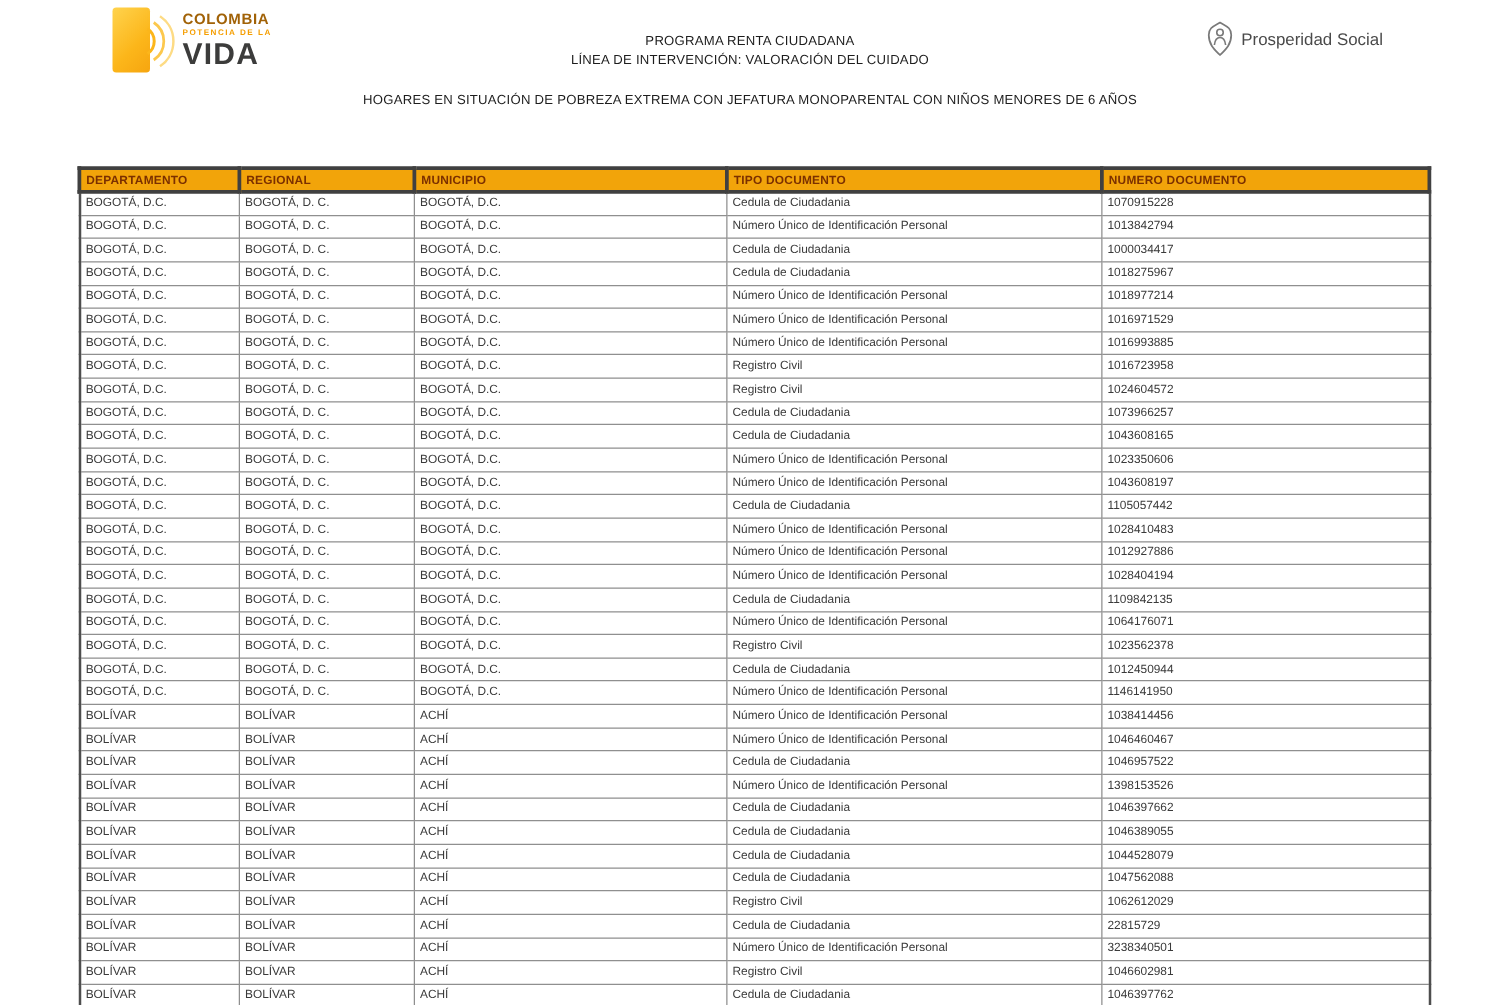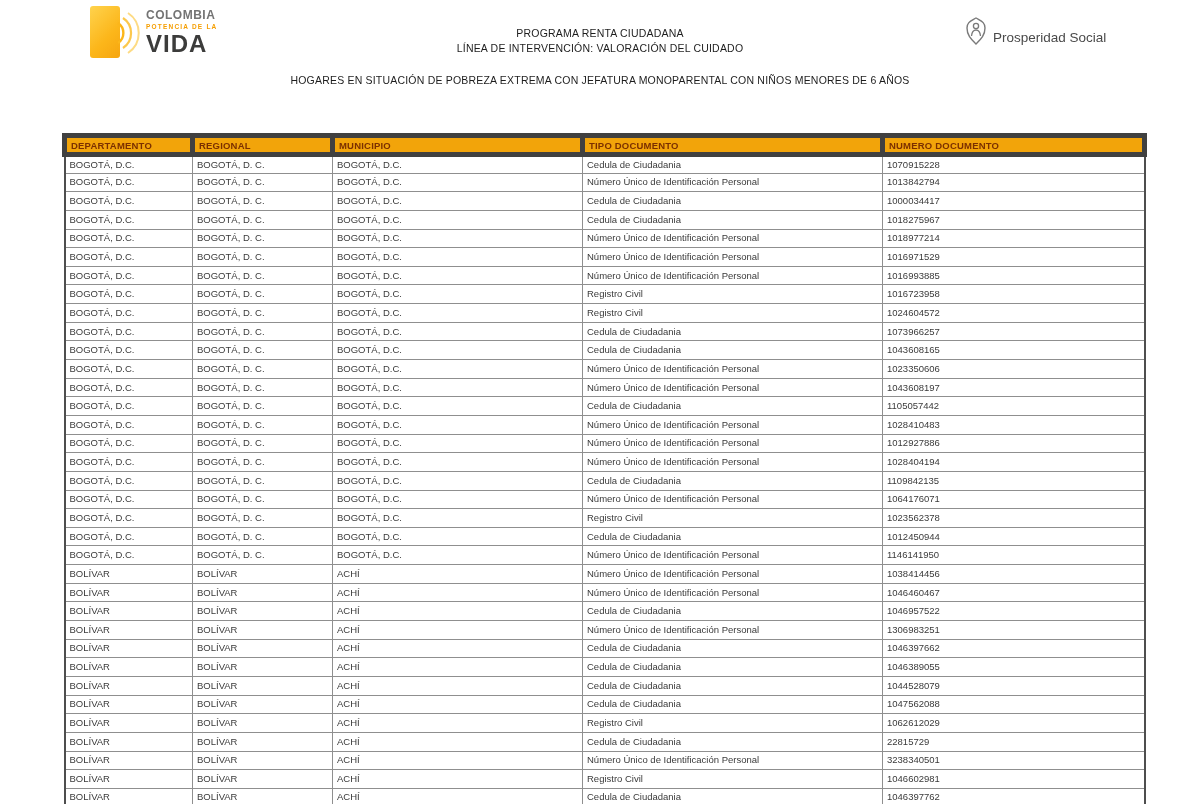--- a/index.html
+++ b/index.html
@@ -7,35 +7,35 @@
   body { font-family: "Liberation Sans", sans-serif; color: #333; }
   .page { position: relative; width: 1200px; height: 804px; background: #fff; filter: blur(0.25px); }
 
   
   .hdr { position: absolute; top: 0; left: 0; width: 100%; height: 110px; }
 
   .logo-col { position: absolute; left: 90px; top: 6px; display: flex; align-items: stretch; height: 54px; }
   .logo-block { width: 30px; height: 52px; background: linear-gradient(135deg,#ffd34d 0%,#fcb61a 60%,#f6a50f 100%); border-radius: 3px; }
   .logo-arcs { margin-left: -6px; margin-top: 3px; }
   .logo-txt { margin-left: 4px; line-height: 1; padding-top: 3px; }
-  .logo-txt .l1 { font-size: 12px; font-weight: bold; color: #737373; letter-spacing: 0.5px; }
+  .logo-txt .l1 { font-size: 12px; font-weight: bold; color: #a16207; letter-spacing: 0.5px; }
   .logo-txt .l2 { font-size: 6.5px; font-weight: bold; color: #f59e00; letter-spacing: 1.2px; margin-top: 3px; }
   .logo-txt .l3 { font-size: 24px; font-weight: bold; color: #3c3c3b; letter-spacing: 1px; margin-top: 1px; }
 
   .titles { position: absolute; left: 100px; right: 100px; top: 26px; text-align: center; color: #1d1d1d; }
   .titles div { font-weight: normal; font-size: 10.5px; line-height: 15px; letter-spacing: 0.2px; }
   .titles .t4 { margin-top: 17px; }
 
-  .logo-ps { position: absolute; left: 965px; top: 17px; display: flex; align-items: flex-end; gap: 6px; }
+  .logo-ps { position: absolute; left: 965px; top: 17px; display: flex; align-items: center; gap: 6px; }
   .logo-ps .ps-label { font-size: 13.5px; color: #4a4a4a; font-weight: 500; }
 
   
   table.doc { position: absolute; left: 62px; top: 133px; width: 1080px; border-collapse: collapse; table-layout: fixed; }
   table.doc { border: 2px solid #4e4e4e; }
-  th { background: #f2a40a; color: #7b3000; font-size: 9.5px; font-weight: bold; text-align: left; height: 19px; padding: 0 0 0 4px; border: 5px solid #404040; letter-spacing: 0.2px; }
+  th { background: #f2a40a; color: #7b3000; font-size: 9.5px; font-weight: bold; text-align: left; height: 19px; padding: 0 0 0 4px; border: 3px solid #404040; letter-spacing: 0.2px; }
   td { background: #fff; color: #3a3a3a; font-size: 9.5px; height: 18.65px; line-height: 10px; padding: 0 0 0 4px; border: 1px solid #8f8f8f; white-space: nowrap; overflow: hidden; }
   td.num { text-align: left; padding-right: 5px; }
 </style>
 </head>
 <body>
 
 <div class="page">
 
   <div class="hdr">
 
@@ -261,21 +261,21 @@
       <td>BOLÍVAR</td>
       <td>ACHÍ</td>
       <td>Cedula de Ciudadania</td>
       <td class="num">1046957522</td>
     </tr>
         <tr>
       <td>BOLÍVAR</td>
       <td>BOLÍVAR</td>
       <td>ACHÍ</td>
       <td>Número Único de Identificación Personal</td>
-      <td class="num">1306983251</td>
+      <td class="num">1398153526</td>
     </tr>
         <tr>
       <td>BOLÍVAR</td>
       <td>BOLÍVAR</td>
       <td>ACHÍ</td>
       <td>Cedula de Ciudadania</td>
       <td class="num">1046397662</td>
     </tr>
         <tr>
       <td>BOLÍVAR</td>

